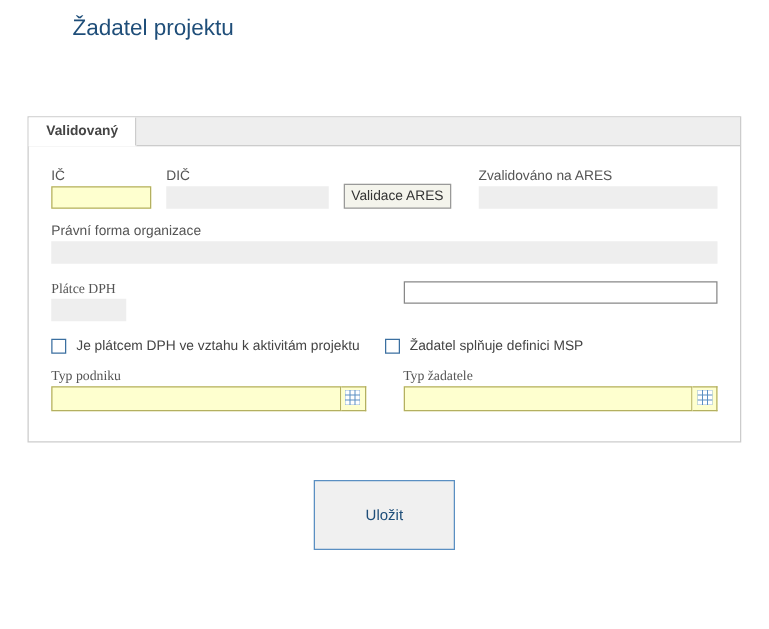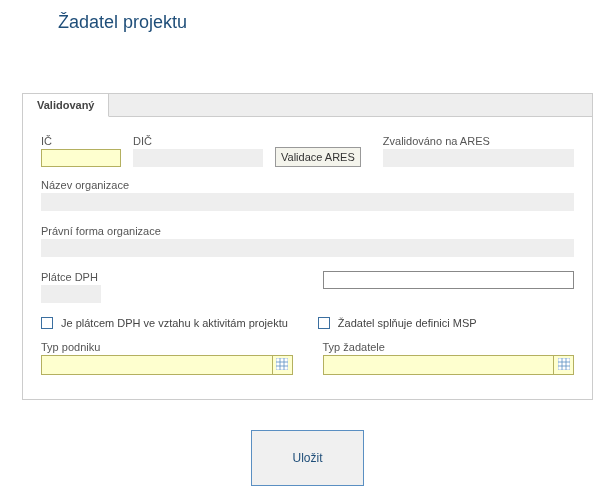--- a/index.html
+++ b/index.html
@@ -65,31 +65,31 @@
   }
   .btn {
     background: #f4f4ec;
     border: 1px solid #999;
     padding: 2px 5px;
     font-size: 11px;
     color: #333;
     cursor: pointer;
     height: 20px;
   }
-  .check-row { display: flex; gap: 30px; margin: 14px 0 12px 0; }
+  .check-row { display: flex; gap: 20px; margin: 14px 0 12px 0; }
   .check-item { display: flex; align-items: center; gap: 8px; }
   .checkbox {
     width: 12px; height: 12px;
     border: 1px solid #3b6fa0;
     background: #fff;
     cursor: pointer;
   }
   .check-label { color: #444; font-size: 11px; }
   .two-col { display: flex; gap: 30px; }
-  .col { flex: 1; display: flex; flex-direction: column; }
+  .col { flex: 1; display: flex; flex-direction: column; font-family: Liberation Serif, serif; }
   .picker {
     display: flex;
     position: relative;
   }
   .picker-input {
     flex: 1;
     background: #feffcf;
     border: 1px solid #b4b060;
     height: 20px;
   }
@@ -140,24 +140,20 @@
         <span class="label">DIČ</span>
         <div class="ro-input"></div>
       </div>
       <button class="btn">Validace ARES</button>
       <div class="field" style="flex:1; margin-left:10px;">
         <span class="label">Zvalidováno na ARES</span>
         <div class="ro-input"></div>
       </div>
     </div>
 
-    <div class="row-full">
-      <div class="label">Název organizace</div>
-      <div class="ro-input" style="width:100%;"></div>
-    </div>
 
     <div class="row-full">
       <div class="label">Právní forma organizace</div>
       <div class="ro-input" style="width:100%;"></div>
     </div>
 
     <div class="two-col">
       <div class="col">
         <span class="label">Plátce DPH</span>
         <div class="ro-input" style="width:60px;"></div>

